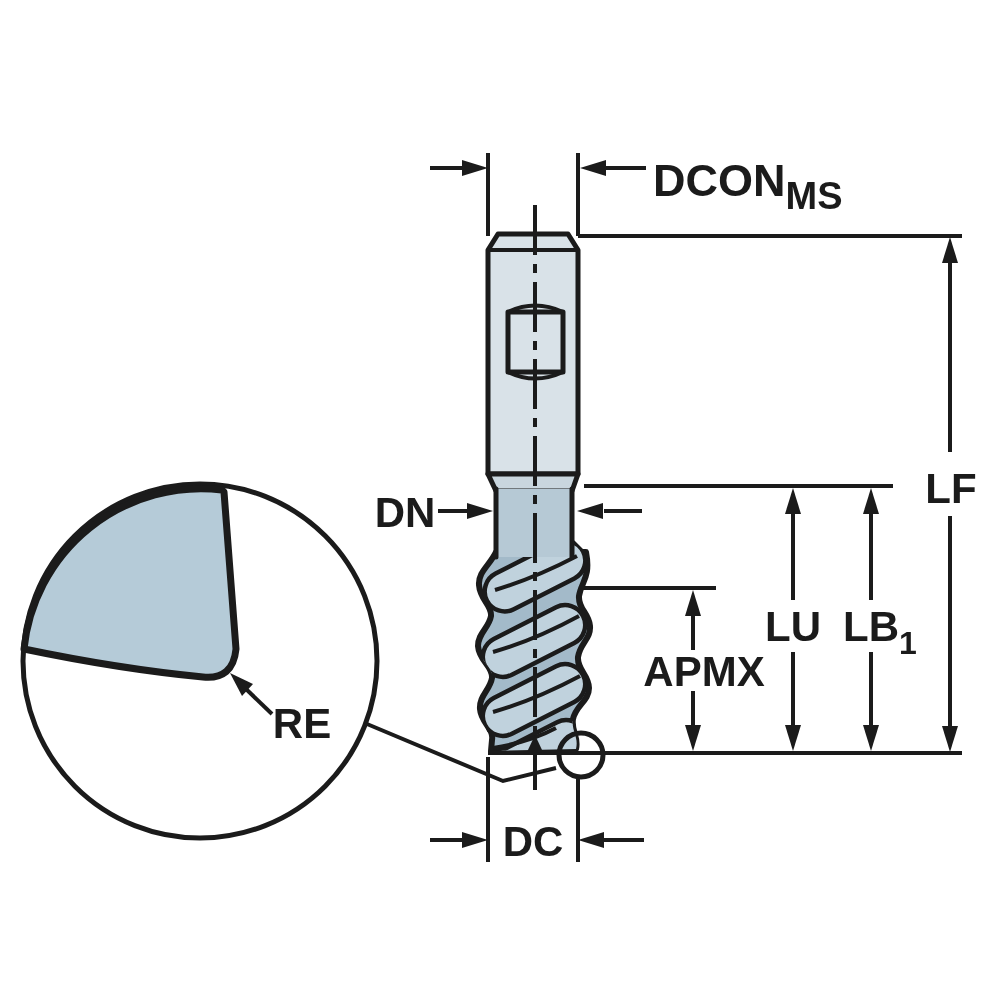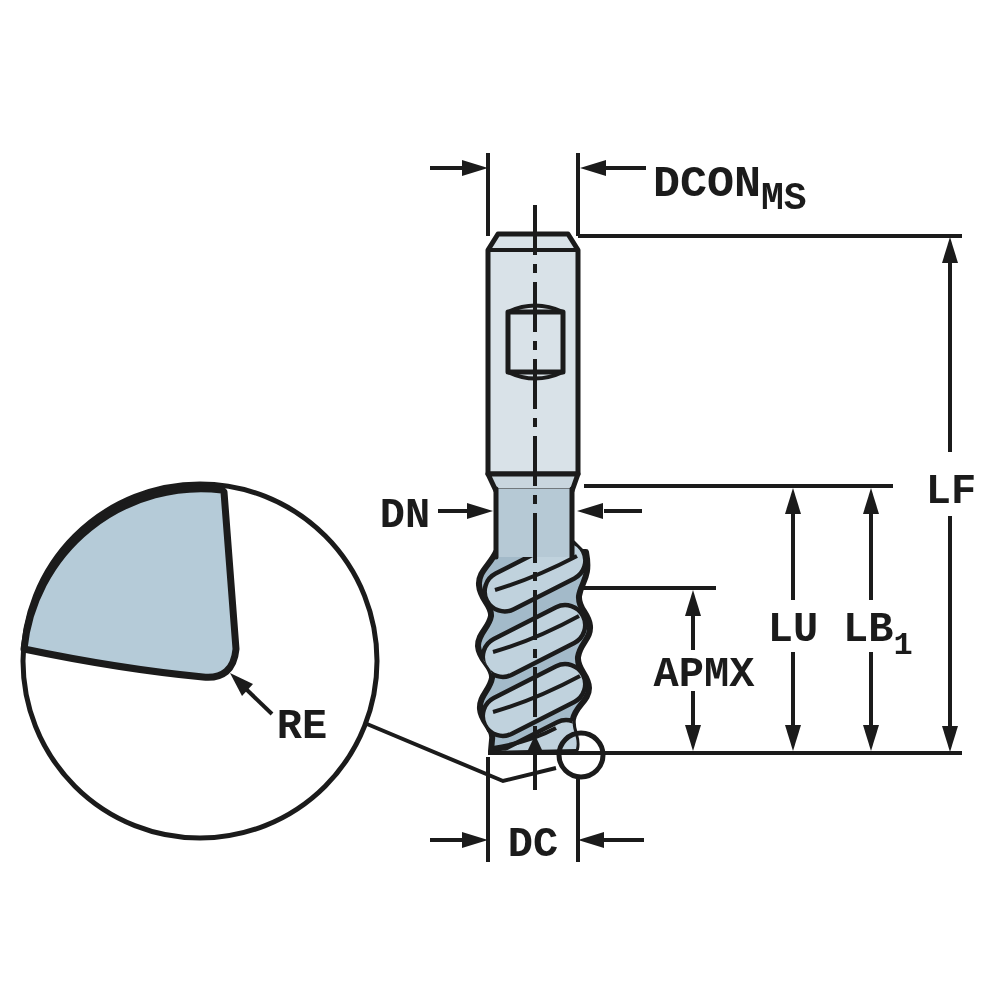--- a/index.html
+++ b/index.html
@@ -2,21 +2,21 @@
 <html style="--bg: #ffffff; --ink: #1b1b1b; --shank: #d9e2e8; --neck: #b6c9d5; --flute: #a3bac9; --lobe: #c0d2dd; --detail: #b5cbd8;"><head>
 <meta charset="utf-8">
 <style>
   :root{
     --bg:#ffffff; --ink:#1b1b1b;
     --shank:#d9e2e8; --taper:#c9d6de; --neck:#b6c9d5;
     --flute:#a3bac9; --lobe:#c0d2dd; --detail:#b5cbd8;
   }
   html,body{margin:0;padding:0;background:var(--bg);}
   .stage{position:relative;width:1000px;height:924px;background:var(--bg);
-         font-family:Liberation Mono, monospace;}
+         font-family:Liberation Sans, sans-serif;}
   svg{position:absolute;left:0;top:0;}
   .outline{fill:none;stroke:var(--ink);stroke-width:5;stroke-linejoin:round;stroke-linecap:round;}
   .thin{fill:none;stroke:var(--ink);stroke-width:4;stroke-linecap:butt;}
   .dim{fill:none;stroke:var(--ink);stroke-width:4;}
   .ah{fill:var(--ink);stroke:none;}
   .shank{fill:var(--shank);}
   .taper{fill:var(--taper);}
   .neck{fill:var(--neck);}
   .flute{fill:var(--flute);}
   .lobe{fill:var(--lobe);stroke:var(--ink);stroke-width:4.5;}

